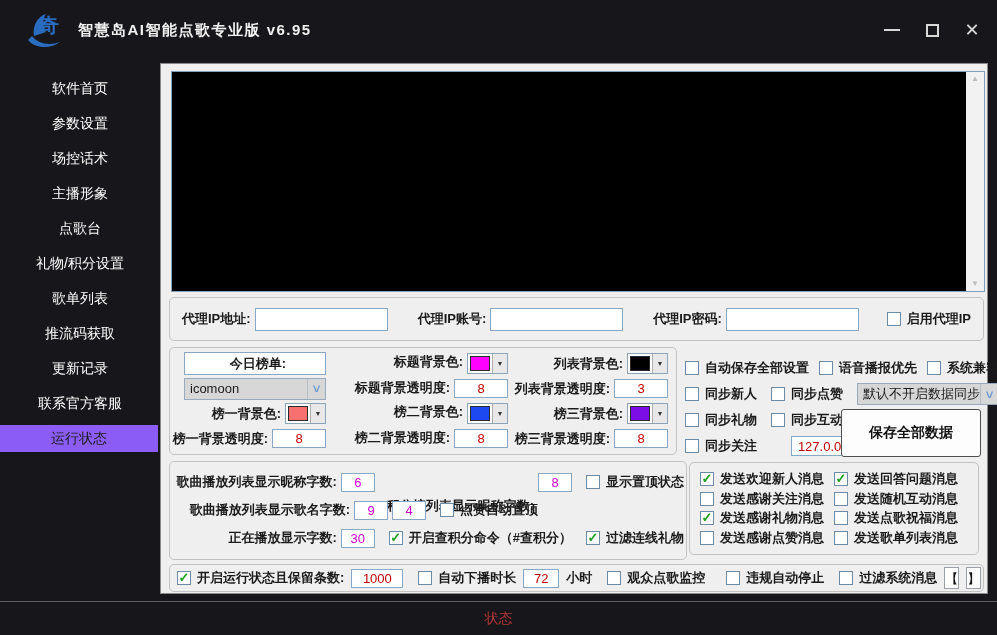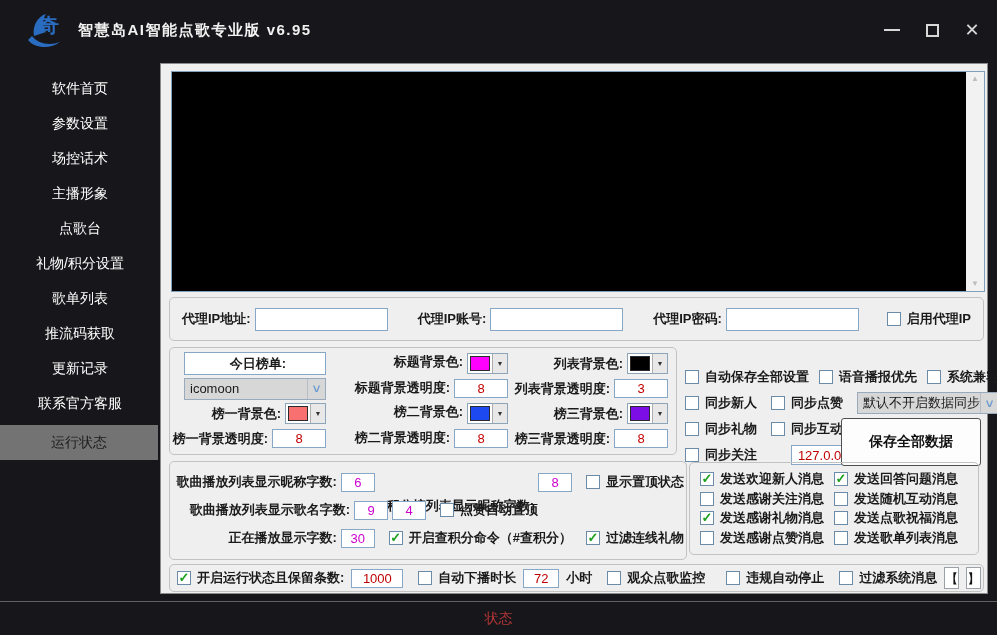--- a/index.html
+++ b/index.html
@@ -14,21 +14,21 @@
   .win-controls { margin-left:auto; margin-right:12px; display:flex; gap:14px; align-items:center; }
   .wc { width:26px; height:26px; display:flex; align-items:center; justify-content:center; cursor:pointer; }
   .wc-min-bar { width:16px; height:2px; background:#d8d8d8; }
   .wc-max-box { width:13px; height:13px; border:2px solid #d8d8d8; }
   .wc-close { font-size:18px; color:#d8d8d8; line-height:1; }
 
   
   .sidebar { position:absolute; left:0; top:60px; width:160px; bottom:35px; padding-top:11px; }
   .side-item { height:35px; display:flex; align-items:center; justify-content:center;
                color:#ffffff; font-size:14px; cursor:pointer; }
-  .side-item.active { background:#737373; color:#1d1d1d; height:35px; margin:4px 2px 4px 0; }
+  .side-item.active { background:#8b5cf6; color:#1d1d1d; height:27px; margin:4px 2px 4px 0; }
 
   
   .main-panel { position:absolute; left:160px; top:63px; width:828px; height:531px;
                 background:#efefef; border:1px solid #8a8a8a; font-size:13px; color:#1a1a1a; }
   .main-panel .lbl { font-weight:bold; white-space:nowrap; }
 
   .gbox { position:absolute; border:1px solid #c2c2c2; border-radius:5px; }
 
   
   .log-box { position:absolute; left:10px; top:7px; width:814px; height:221px;
@@ -68,21 +68,21 @@
   .appear-box { left:8px; top:283px; width:508px; height:108px; padding:3px 6px; }
   .app-row { display:flex; align-items:center; height:25px; }
   .app-c1 { width:150px; display:flex; justify-content:flex-end; align-items:center; }
   .app-c2 { width:182px; display:flex; justify-content:flex-end; align-items:flex-start; }
   .app-c3 { width:160px; display:flex; justify-content:flex-end; align-items:center; }
   .today-input { width:142px; height:23px; font-weight:bold;padding-left:6px; }
   .font-select { width:142px; }
   .op-in { width:54px; height:19px; margin-left:4px; }
 
   
-  .opts-area { position:absolute; left:524px; top:300px; width:298px; height:106px; }
+  .opts-area { position:absolute; left:524px; top:291px; width:298px; height:106px; }
   .opt-row { display:flex; align-items:center; height:26px; gap:14px; }
   .opt-row.tight { gap:10px; }
   .sync-select { width:145px; margin-left:auto; }
   .ip-input { width:68px; height:20px; margin-left:20px; }
   .save-btn { position:absolute; right:2px; top:54px; width:140px; height:48px;
               background:#fdfdfd; border:1px solid #4f4f4f; border-radius:3px;
               font-size:14px; font-weight:bold; font-family:inherit; cursor:pointer; color:#111; }
 
   
   .disp-box { left:8px; top:397px; width:518px; height:99px; padding:6px 2px; }

